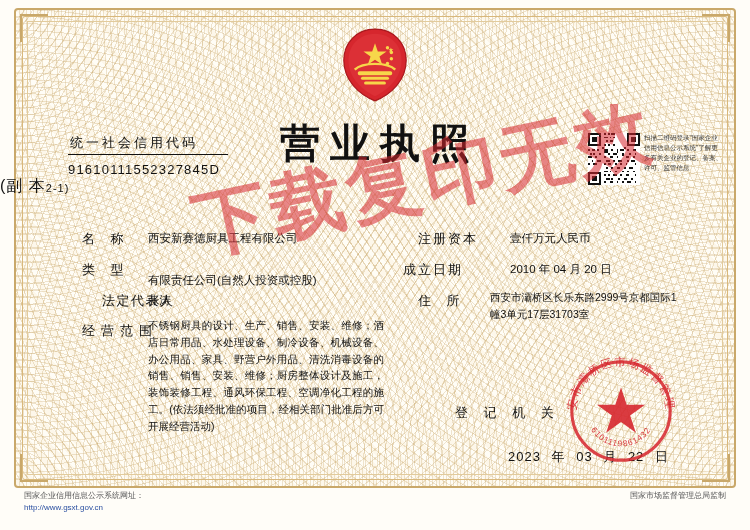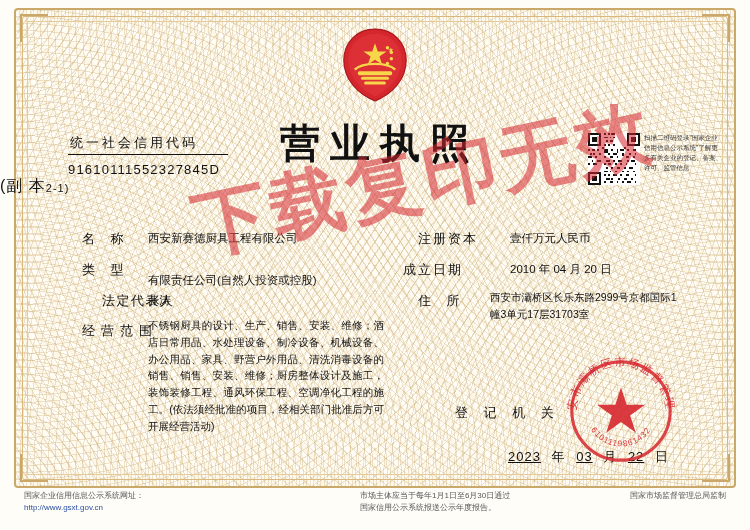--- a/index.html
+++ b/index.html
@@ -118,21 +118,21 @@
   
   .registry-label{
     position:absolute;left:455px;top:404px;
     font-size:13px;letter-spacing:6px;color:#111;
   }
   .date-line{
     position:absolute;top:448px;left:505px;
     font-size:13px;color:#111;letter-spacing:1px;
   }
   .date-line span{margin:0 3px;}
-  .date-num{font-size:13px;text-decoration:underline;}
+  .date-num{font-size:13px;}
 
   
   .seal{
     position:absolute;right:70px;top:352px;width:118px;height:118px;
     pointer-events:none;
   }
 
   
   .watermark{
     position:absolute;left:190px;top:130px;
@@ -342,22 +342,18 @@
     <polygon points="60,36 65.8,53.6 84.4,53.6 69.3,64.5 75.1,82.1 60,71.2 44.9,82.1 50.7,64.5 35.6,53.6 54.2,53.6" fill="#d6262d" opacity=".9"></polygon>
   </svg>
 
   <div class="watermark">下载复印无效</div>
 
   <div class="footer">
     <div class="f-left">
       <div>国家企业信用信息公示系统网址：</div>
       <div><a href="#">http://www.gsxt.gov.cn</a></div>
     </div>
-    <div class="f-mid">
-      <div>市场主体应当于每年1月1日至6月30日通过</div>
-      <div>国家信用公示系统报送公示年度报告。</div>
-    </div>
     <div class="f-right">
       <div>国家市场监督管理总局监制</div>
     </div>
   </div>
 
 </div>
 
 </body></html>

